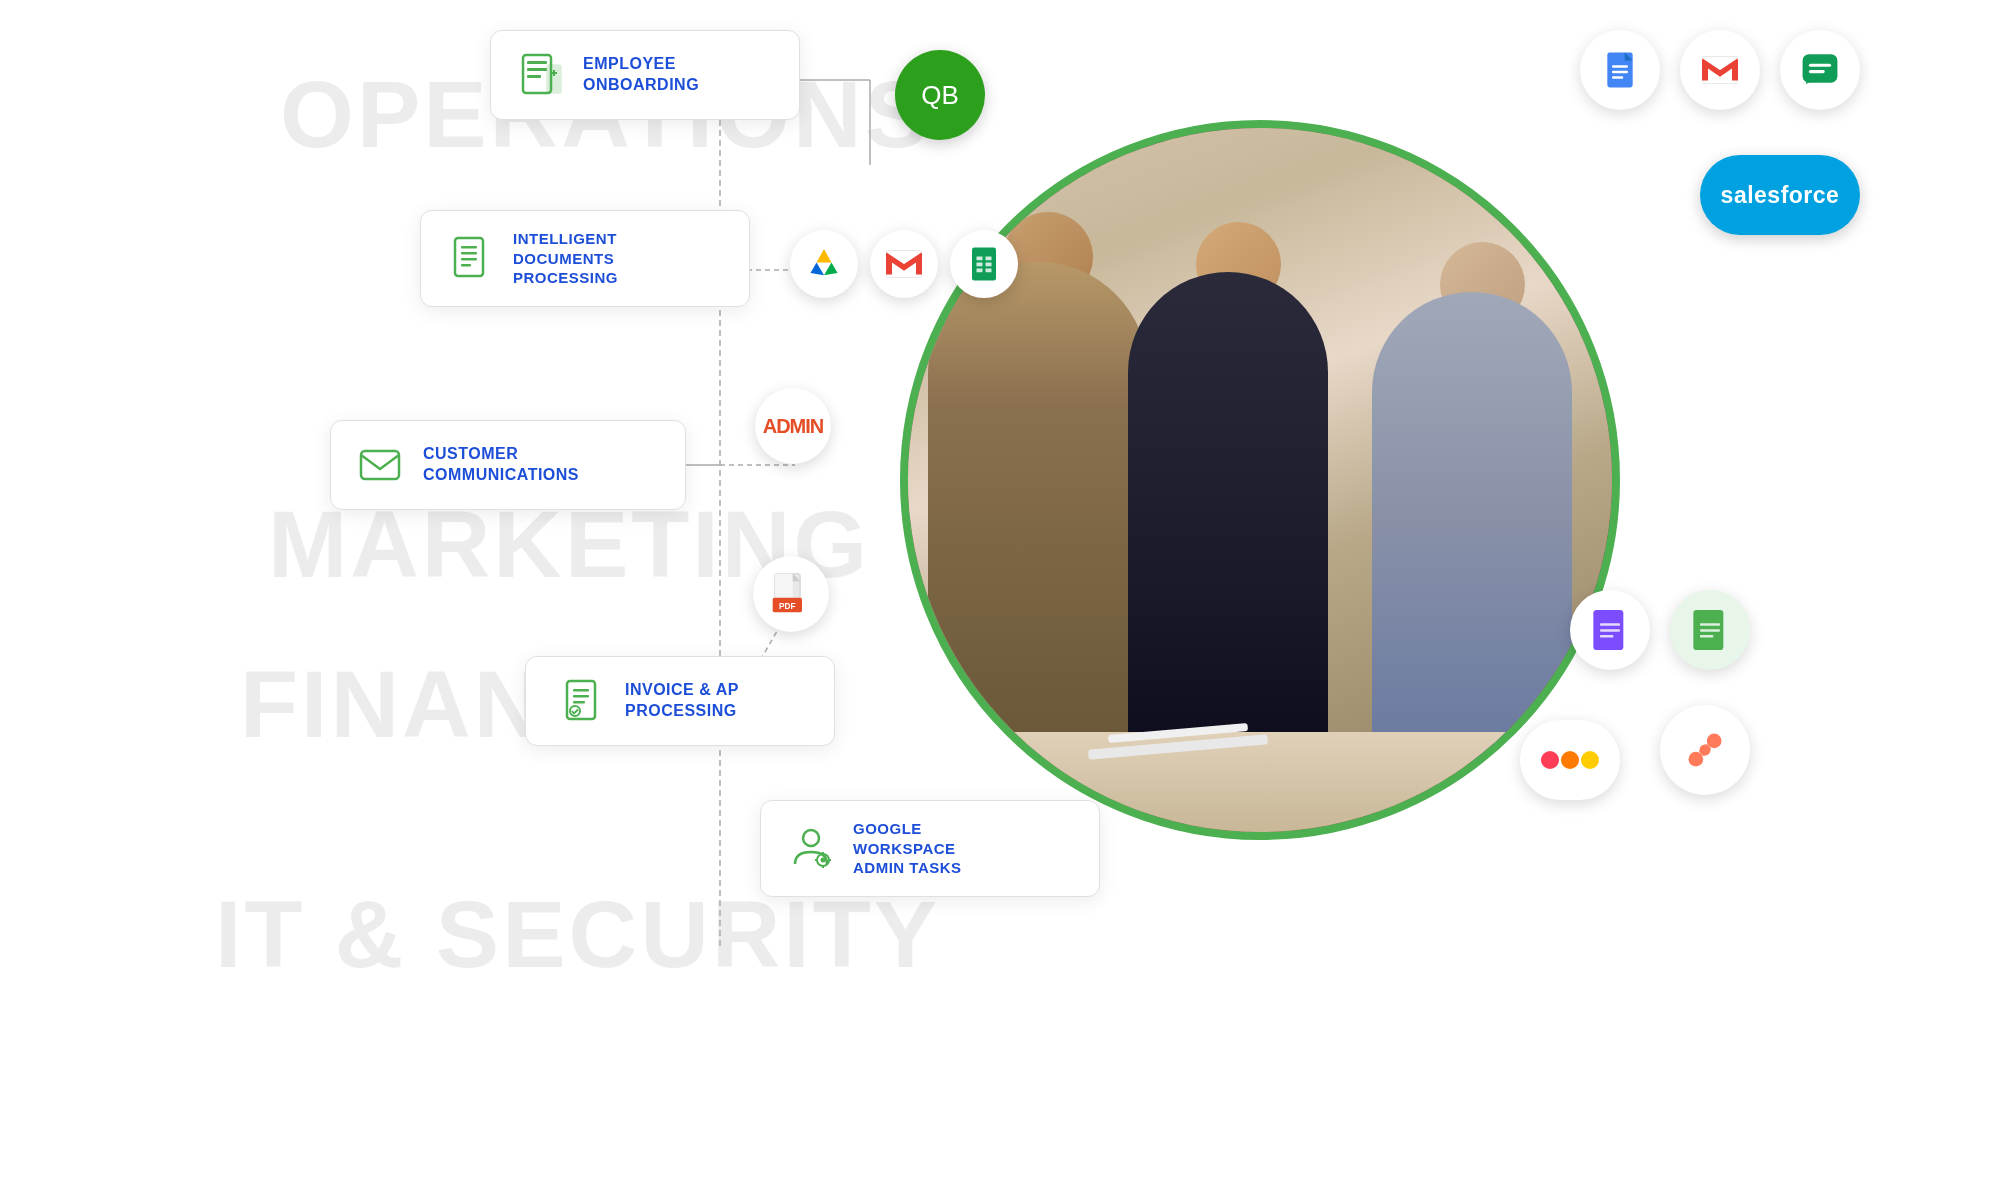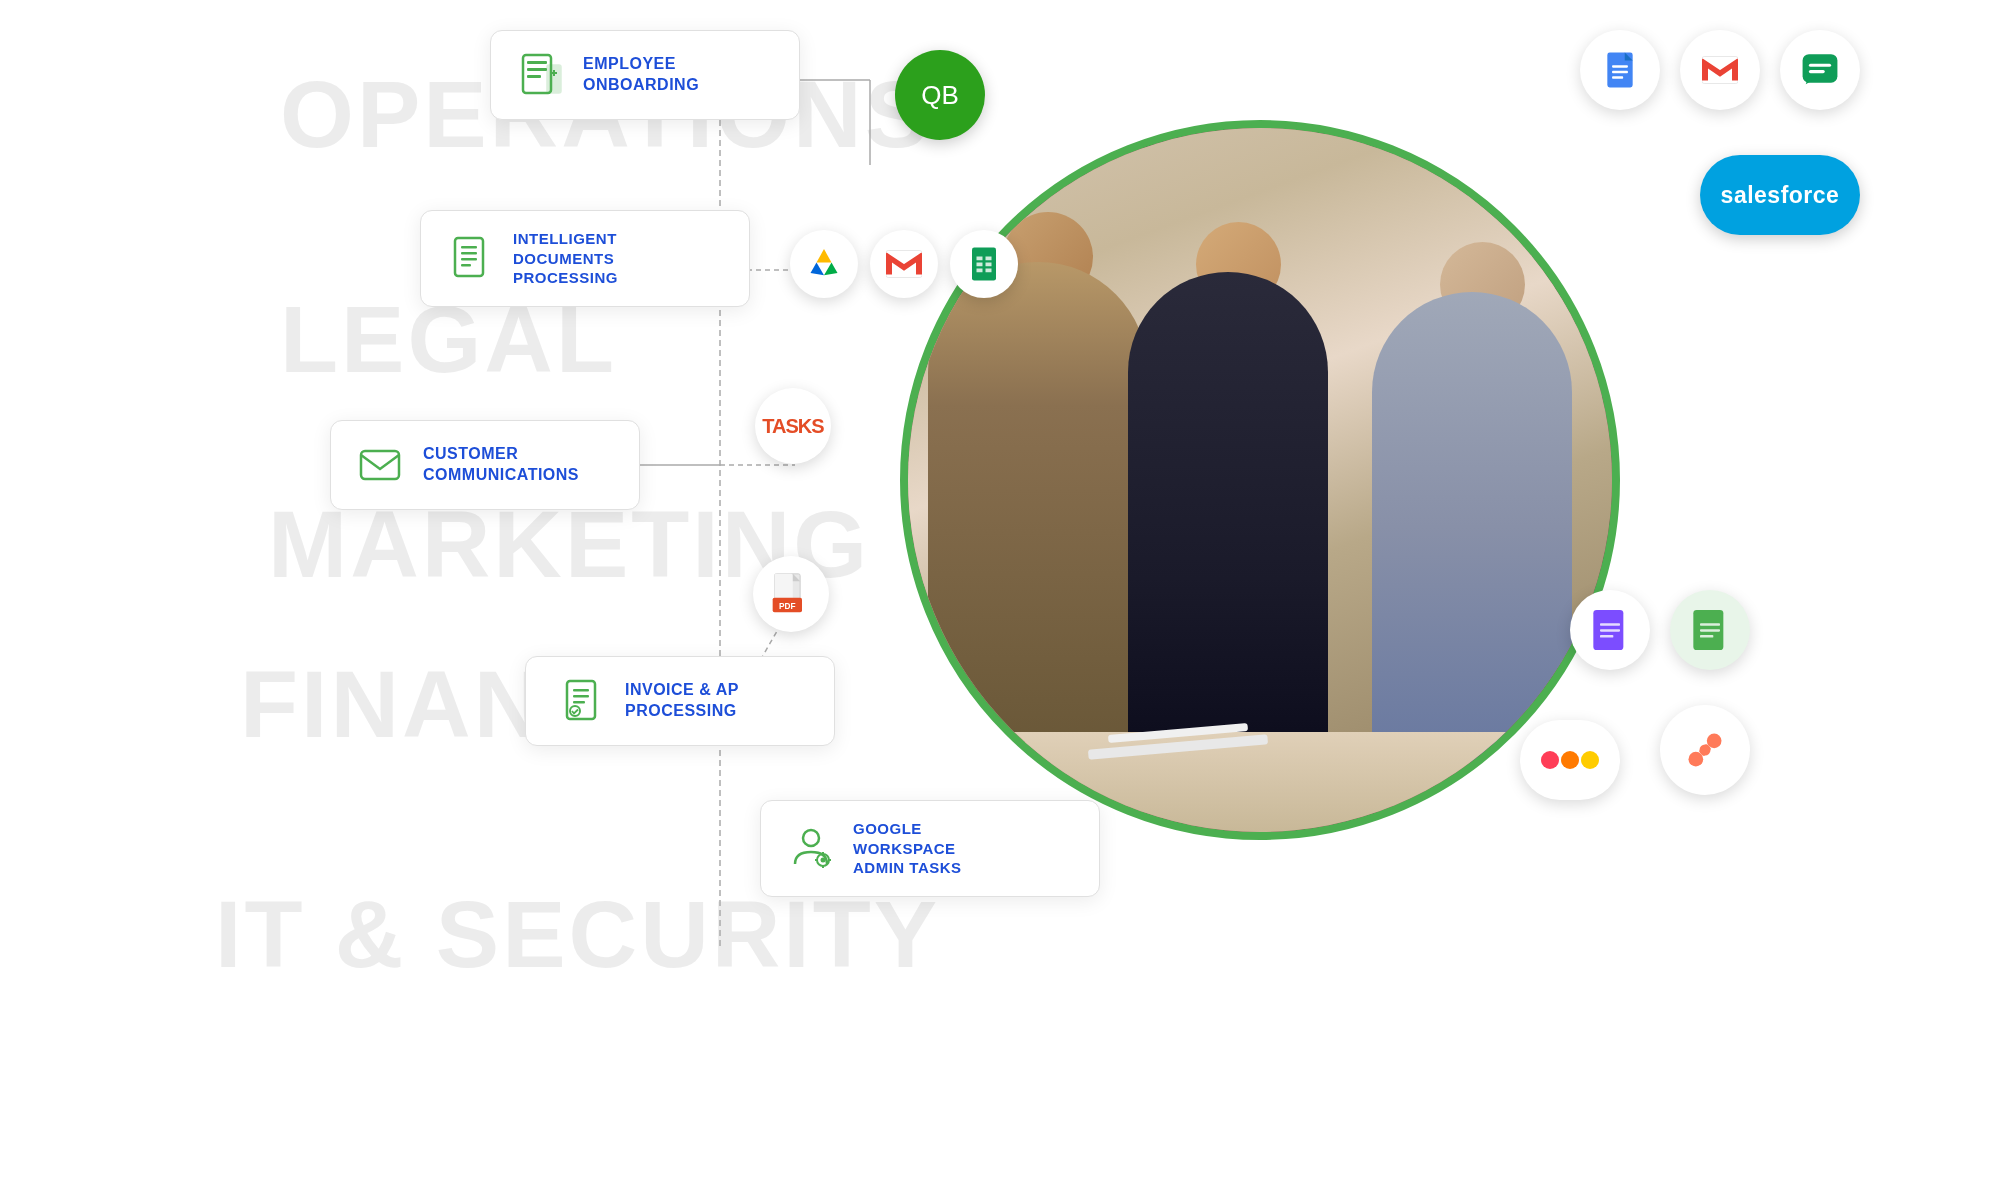--- a/index.html
+++ b/index.html
@@ -124,21 +124,20 @@
       color: rgba(170,170,170,0.22);
       white-space: nowrap;
     }
 
   </style>
 </head>
 <body>
 
 <div class="bg-labels">
   <div class="overlay-text" style="top:60px; left:280px;">OPERATIONS</div>
-  <div class="overlay-text" style="top:285px; left:280px;">LEGAL</div>
   <div class="overlay-text" style="top:490px; left:268px;text-align:right;">MARKETING</div>
   <div class="overlay-text" style="top:650px; left:240px;">FINANCE</div>
   <div class="overlay-text" style="top:880px; left:180px;margin-left:35px;">IT &amp; SECURITY</div>
 </div>
 
 <svg class="connectors" xmlns="http://www.w3.org/2000/svg">
 
   <line x1="720" y1="80" x2="720" y2="950" stroke="#aaa" stroke-width="1.5" stroke-dasharray="6,4"></line>
 
   <line x1="750" y1="80" x2="720" y2="80" stroke="#aaa" stroke-width="1.5"></line>
@@ -210,21 +209,21 @@
       <rect x="14" y="14" width="8" height="5" fill="white" opacity="0.8"></rect>
       <rect x="26" y="14" width="8" height="5" fill="white" opacity="0.8"></rect>
       <rect x="14" y="22" width="8" height="5" fill="white" opacity="0.8"></rect>
       <rect x="26" y="22" width="8" height="5" fill="white" opacity="0.8"></rect>
       <rect x="14" y="30" width="8" height="5" fill="white" opacity="0.8"></rect>
       <rect x="26" y="30" width="8" height="5" fill="white" opacity="0.8"></rect>
     </svg>
 </div>
 
 <div class="icon-badge" style="position:absolute;top:388px;left:755px;width:76px;height:76px;">
-  <span style="font-size:20px;font-weight:900;color:#e44d26;letter-spacing:-1px;">TASKS</span>
+  <span style="font-size:20px;font-weight:900;color:#e44d26;letter-spacing:-1px;">ADMIN</span>
 </div>
 
 <div class="icon-badge" style="position:absolute;top:556px;left:753px;width:76px;height:76px;">
   <svg width="44" height="44" viewBox="0 0 48 48">
     <rect x="6" y="2" width="28" height="36" rx="2" fill="#e8e8e8" stroke="#ccc" stroke-width="1"></rect>
     <rect x="6" y="2" width="20" height="28" rx="2" fill="#f5f5f5"></rect>
     <path d="M26 2l8 8h-8z" fill="#ccc"></path>
     <rect x="4" y="28" width="32" height="16" rx="2" fill="#e44d26"></rect>
     <text x="20" y="40" font-size="9" font-weight="900" fill="white" text-anchor="middle">PDF</text>
   </svg>
@@ -314,21 +313,21 @@
       <rect x="8" y="4" width="28" height="38" rx="3" fill="none" stroke="#4caf50" stroke-width="2.5"></rect>
       <rect x="14" y="12" width="16" height="2.5" rx="1" fill="#4caf50"></rect>
       <rect x="14" y="18" width="16" height="2.5" rx="1" fill="#4caf50"></rect>
       <rect x="14" y="24" width="16" height="2.5" rx="1" fill="#4caf50"></rect>
       <rect x="14" y="30" width="10" height="2.5" rx="1" fill="#4caf50"></rect>
     </svg>
   </div>
   <span class="card-text" style="font-size:15px;">INTELLIGENT<br>DOCUMENTS<br>PROCESSING</span>
 </div>
 
-<div class="workflow-card" style="top:420px;left:330px;width:310px;">
+<div class="workflow-card" style="top:420px;left:330px;width:356px;">
   <div class="card-icon">
     <svg width="48" height="48" viewBox="0 0 48 48">
       <rect x="4" y="10" width="38" height="28" rx="4" fill="none" stroke="#4caf50" stroke-width="2.5"></rect>
       <path d="M4 14l19 14 19-14" fill="none" stroke="#4caf50" stroke-width="2.5"></path>
     </svg>
   </div>
   <span class="card-text" style="font-size:16px;">CUSTOMER<br>COMMUNICATIONS</span>
 </div>
 
 <div class="workflow-card" style="top:656px;left:525px;width:310px;padding-left:31px;">

